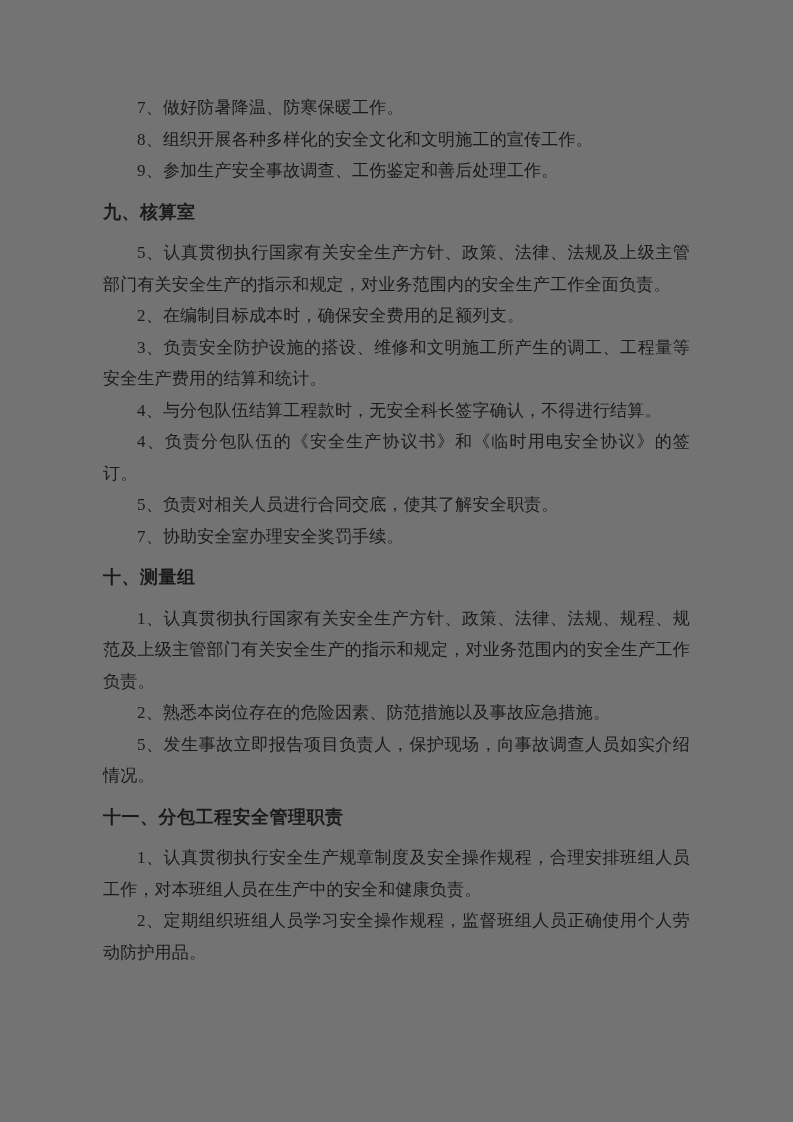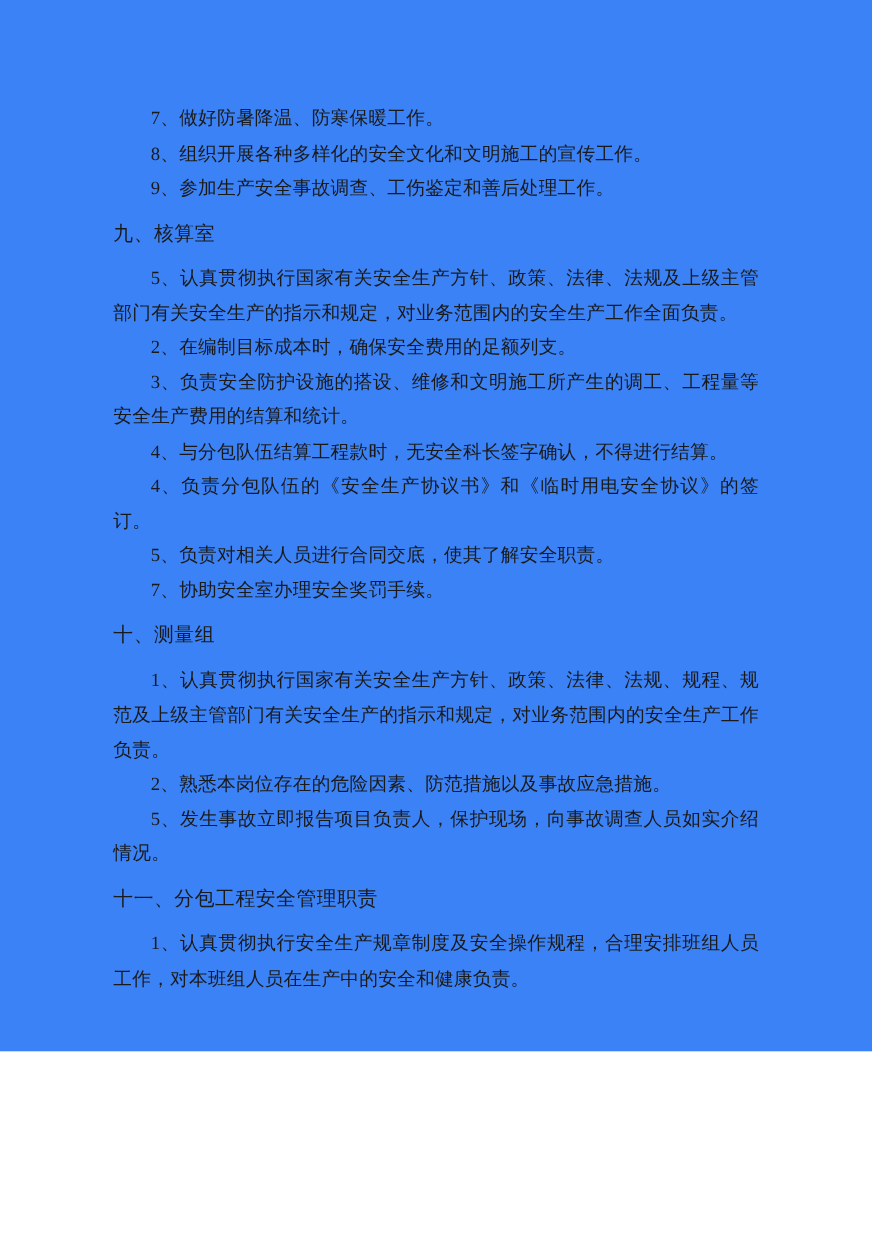--- a/index.html
+++ b/index.html
@@ -3,41 +3,41 @@
 <meta charset="utf-8">
 <style>
   html, body {
     margin: 0;
     padding: 0;
     background: #ffffff;
   }
   .page {
     position: relative;
     width: 793px;
-    height: 956px;
+    height: 1122px;
     box-sizing: border-box;
-    background: #3b82f6;
+    background: #737373;
     padding: 92px 103px 0 103px;
     overflow: hidden;
     font-family: "Liberation Serif", "DejaVu Serif", serif;
     color: #1a1a1a;
   }
   .para {
     margin: 0;
     font-size: 17px;
     line-height: 31.5px;
     text-indent: 34px;
     text-align: justify;
     letter-spacing: 0.2px;
   }
   .heading {
     margin: 10px 0 9px 0;
     font-size: 18px;
     line-height: 31.5px;
-    font-weight: 400;
+    font-weight: 700;
     text-indent: 0;
     text-align: left;
     letter-spacing: 0.5px;
   }
 </style>
 </head>
 <body>
 
 <div class="page">
   <p class="para">7、做好防暑降温、防寒保暖工作。</p>
@@ -50,13 +50,14 @@
   <p class="para">4、与分包队伍结算工程款时，无安全科长签字确认，不得进行结算。</p>
   <p class="para">4、负责分包队伍的《安全生产协议书》和《临时用电安全协议》的签订。</p>
   <p class="para">5、负责对相关人员进行合同交底，使其了解安全职责。</p>
   <p class="para">7、协助安全室办理安全奖罚手续。</p>
   <h2 class="heading">十、测量组</h2>
   <p class="para">1、认真贯彻执行国家有关安全生产方针、政策、法律、法规、规程、规范及上级主管部门有关安全生产的指示和规定，对业务范围内的安全生产工作负责。</p>
   <p class="para">2、熟悉本岗位存在的危险因素、防范措施以及事故应急措施。</p>
   <p class="para">5、发生事故立即报告项目负责人，保护现场，向事故调查人员如实介绍情况。</p>
   <h2 class="heading">十一、分包工程安全管理职责</h2>
   <p class="para">1、认真贯彻执行安全生产规章制度及安全操作规程，合理安排班组人员工作，对本班组人员在生产中的安全和健康负责。</p>
+  <p class="para">2、定期组织班组人员学习安全操作规程，监督班组人员正确使用个人劳动防护用品。</p>
 </div>
 
 </body></html>

